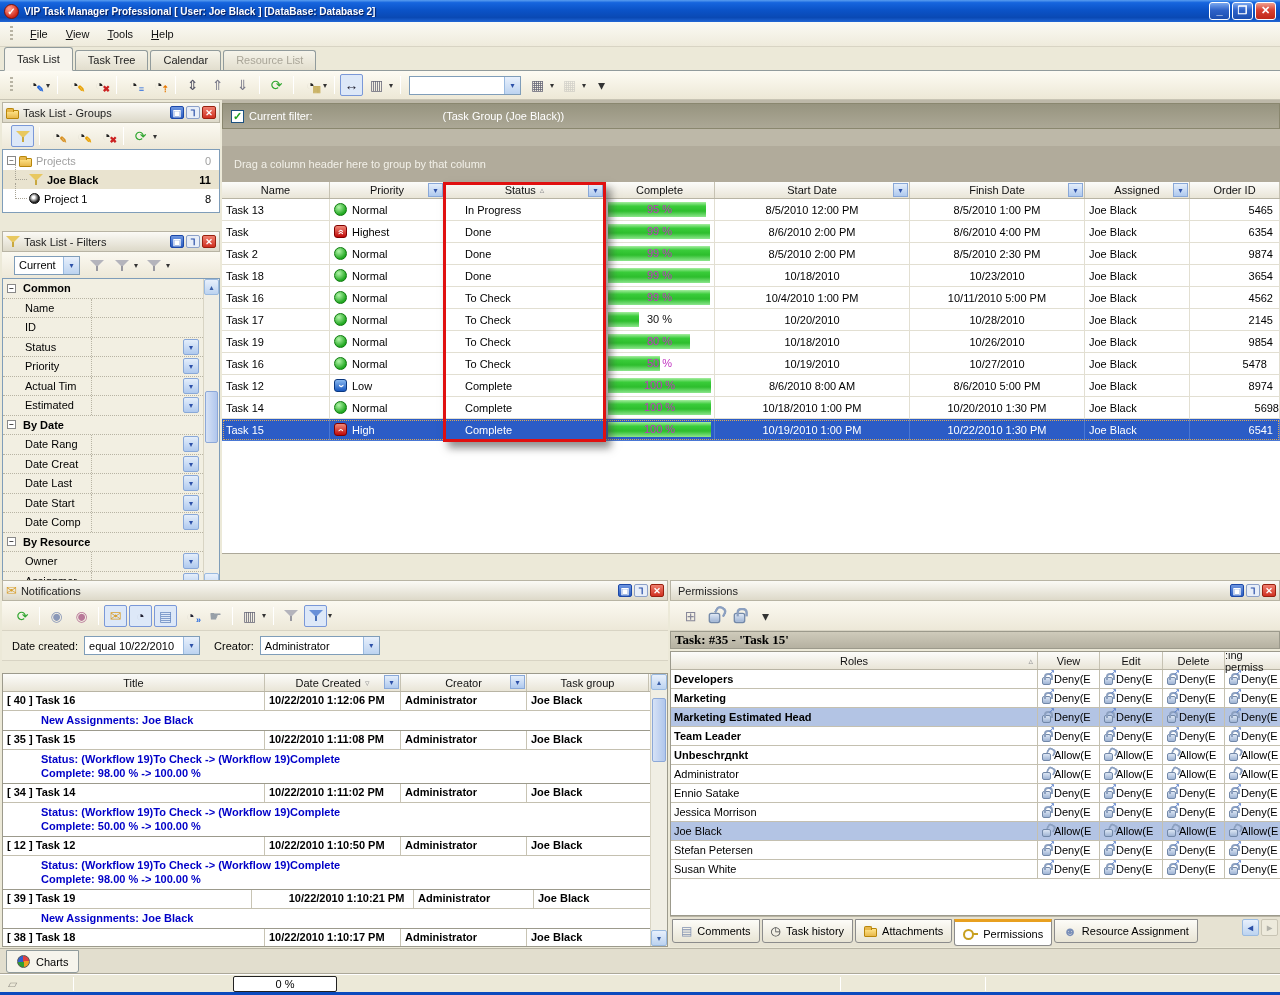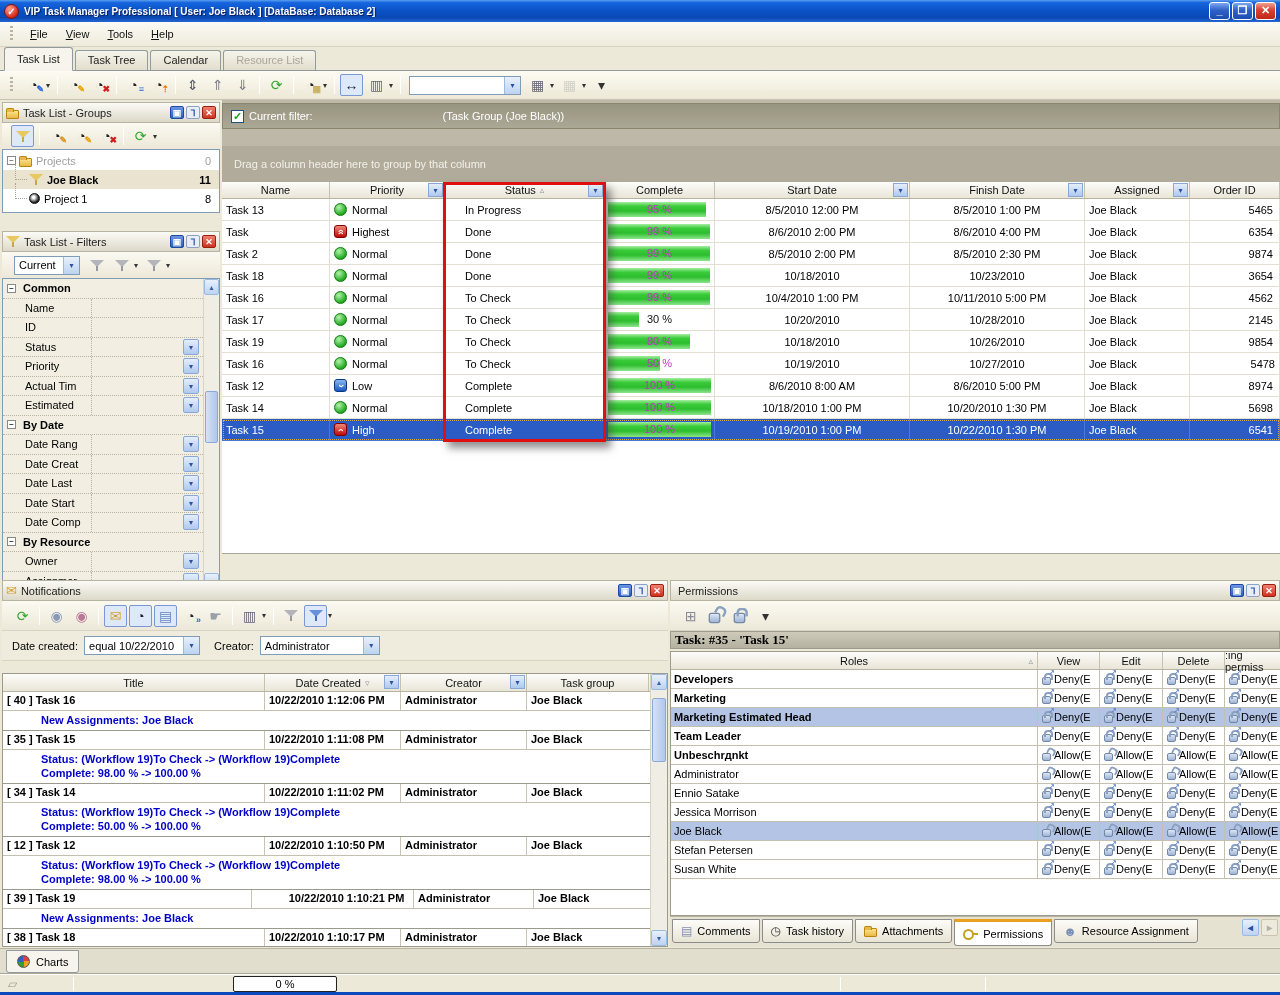--- a/index.html
+++ b/index.html
@@ -673,21 +673,21 @@
           <div class="gcell" style="width: 160px; padding-left: 20px;">To Check</div>
           <div class="gcell" style="width: 110px;">
             <div class="pbar">
               <div class="pfill" style="width: 50%;"></div>
               <div class="plabel">50 %</div>
             </div>
           </div>
           <div class="gcell" style="width: 195px; justify-content: center;">10/19/2010</div>
           <div class="gcell" style="width: 175px; justify-content: center;">10/27/2010</div>
           <div class="gcell" style="width: 105px; padding-left: 4px;">Joe Black</div>
-          <div class="gcell" style="width: 90px; justify-content: flex-end; padding-right: 4px;">5478</div>
+          <div class="gcell" style="width: 90px; justify-content: flex-end; padding-right: 12px;">5478</div>
         </div>
         <div class="grow">
           <div class="gcell" style="width: 108px; padding-left: 4px;">Task 12</div>
           <div class="gcell" style="width: 115px;">
             <span class="pri-ic low sq">
               <span class="chev down">›</span>
             </span>
             <span>Low</span>
           </div>
           <div class="gcell" style="width: 160px; padding-left: 20px;">Complete</div>
@@ -711,21 +711,21 @@
           <div class="gcell" style="width: 160px; padding-left: 20px;">Complete</div>
           <div class="gcell" style="width: 110px;">
             <div class="pbar">
               <div class="pfill" style="width: 100%;"></div>
               <div class="plabel">100 %</div>
             </div>
           </div>
           <div class="gcell" style="width: 195px; justify-content: center;">10/18/2010 1:00 PM</div>
           <div class="gcell" style="width: 175px; justify-content: center;">10/20/2010 1:30 PM</div>
           <div class="gcell" style="width: 105px; padding-left: 4px;">Joe Black</div>
-          <div class="gcell" style="width: 90px; justify-content: flex-end; padding-right: 6px;">5698</div>
+          <div class="gcell" style="width: 90px; justify-content: flex-end; ">5698</div>
         </div>
         <div class="grow sel">
           <div class="gcell" style="width: 108px; padding-left: 4px;">Task 15</div>
           <div class="gcell" style="width: 115px;">
             <span class="pri-ic high sq">
               <span class="chev">›</span>
             </span>
             <span>High</span>
           </div>
           <div class="gcell" style="width: 160px; padding-left: 20px;">Complete</div>

